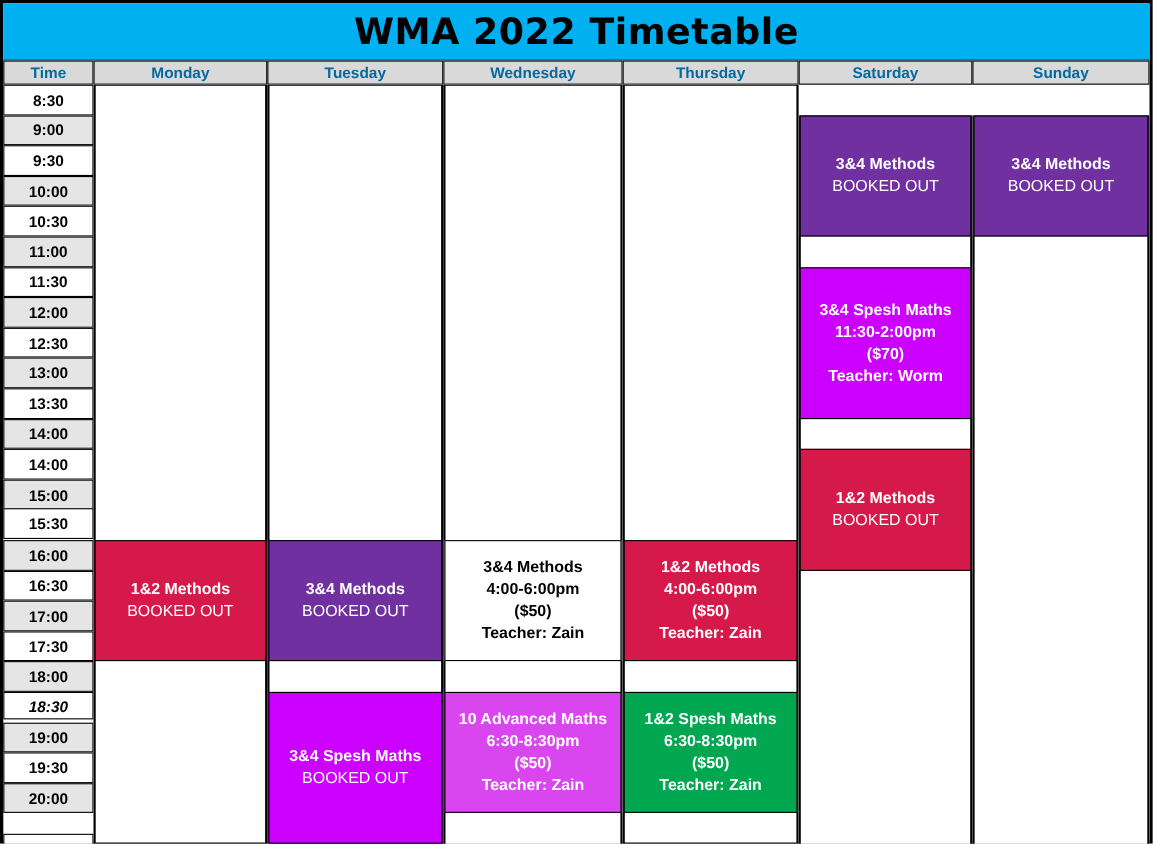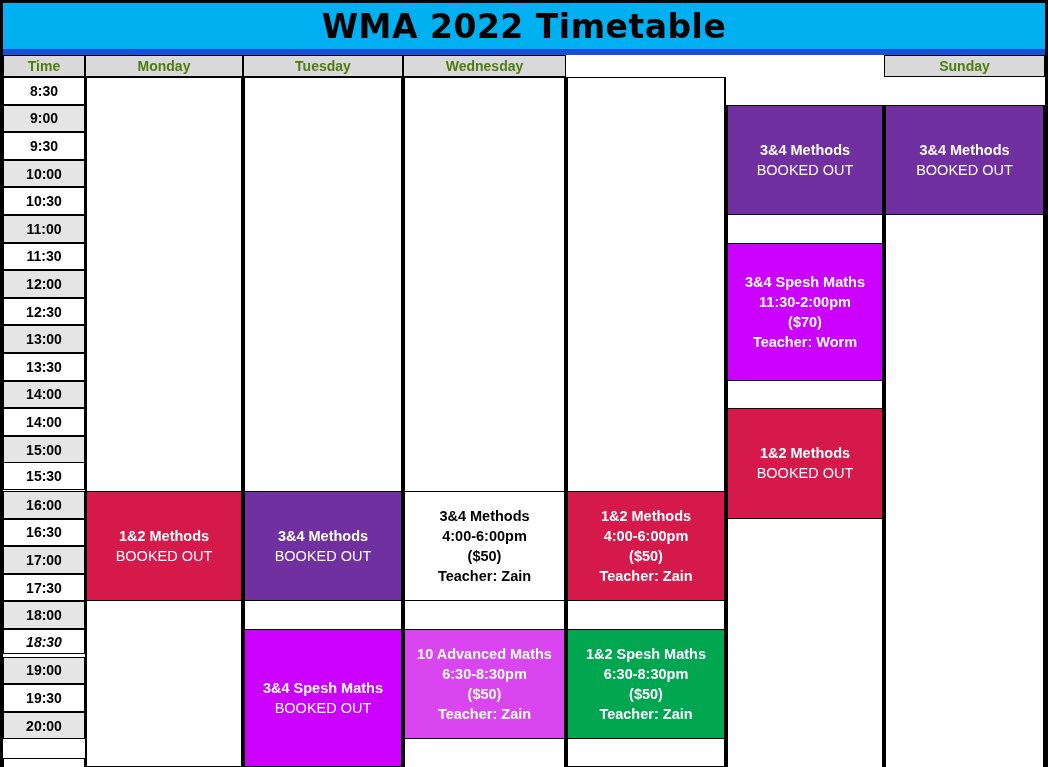--- a/index.html
+++ b/index.html
@@ -25,21 +25,21 @@
   #title-bar {
     position: absolute;
     left: 0;
     top: 0;
     width: 1042px;
     height: 52px;
     background: #00b0f0;
     display: flex;
     align-items: center;
     justify-content: center;
-    border-bottom: 6px solid #1d4ed8;
+    border-bottom: 1px solid #1d4ed8;
     box-sizing: border-box;
   }
   #title-text {
     font-family: "DejaVu Sans", sans-serif;
     font-weight: bold;
     font-size: 33px;
     color: #000000;
     letter-spacing: 0.5px;
     white-space: nowrap;
   }
@@ -54,21 +54,21 @@
   .hcell {
     position: absolute;
     box-sizing: border-box;
     border: 1px solid #000000;
     background: #d9d9d9;
     display: flex;
     align-items: center;
     justify-content: center;
     font-weight: bold;
     font-size: 14px;
-    color: #4d7c0f;
+    color: #0369a1;
   }
   .tcell {
     position: absolute;
     box-sizing: border-box;
     border: 1px solid #000000;
     display: flex;
     align-items: center;
     justify-content: center;
     font-weight: bold;
     font-size: 14px;
@@ -109,20 +109,22 @@
 
   <div id="title-bar">
     <div id="title-text">WMA 2022 Timetable</div>
   </div>
 
   <div id="grid">
       <div class="hcell" style="left: 0px; top: 0px; width: 82px; height: 22px;">Time</div>
       <div class="hcell" style="left: 82px; top: 0px; width: 158px; height: 22px;">Monday</div>
       <div class="hcell" style="left: 400px; top: 0px; width: 163px; height: 22px;">Wednesday</div>
       <div class="hcell" style="left: 240px; top: 0px; width: 160px; height: 22px;">Tuesday</div>
+      <div class="hcell" style="left: 563px; top: 0px; width: 160px; height: 22px;">Thursday</div>
+      <div class="hcell" style="left: 723px; top: 0px; width: 158px; height: 22px;">Saturday</div>
       <div class="hcell" style="left: 881px; top: 0px; width: 161px; height: 22px;">Sunday</div>
       <div class="tcell plain" style="left: 0px; top: 22px; width: 82px; height: 27.6px;">8:30</div>
       <div class="tcell shade" style="left: 0px; top: 49.6px; width: 82px; height: 27.6px;">9:00</div>
       <div class="tcell plain" style="left: 0px; top: 77.2px; width: 82px; height: 27.6px;">9:30</div>
       <div class="tcell shade" style="left: 0px; top: 104.8px; width: 82px; height: 27.6px;">10:00</div>
       <div class="tcell plain" style="left: 0px; top: 132.4px; width: 82px; height: 27.6px;">10:30</div>
       <div class="tcell shade" style="left: 0px; top: 160px; width: 82px; height: 27.6px;">11:00</div>
       <div class="tcell plain" style="left: 0px; top: 187.6px; width: 82px; height: 27.6px;">11:30</div>
       <div class="tcell shade" style="left: 0px; top: 215.2px; width: 82px; height: 27.6px;">12:00</div>
       <div class="tcell plain" style="left: 0px; top: 242.8px; width: 82px; height: 27.6px;">12:30</div>

